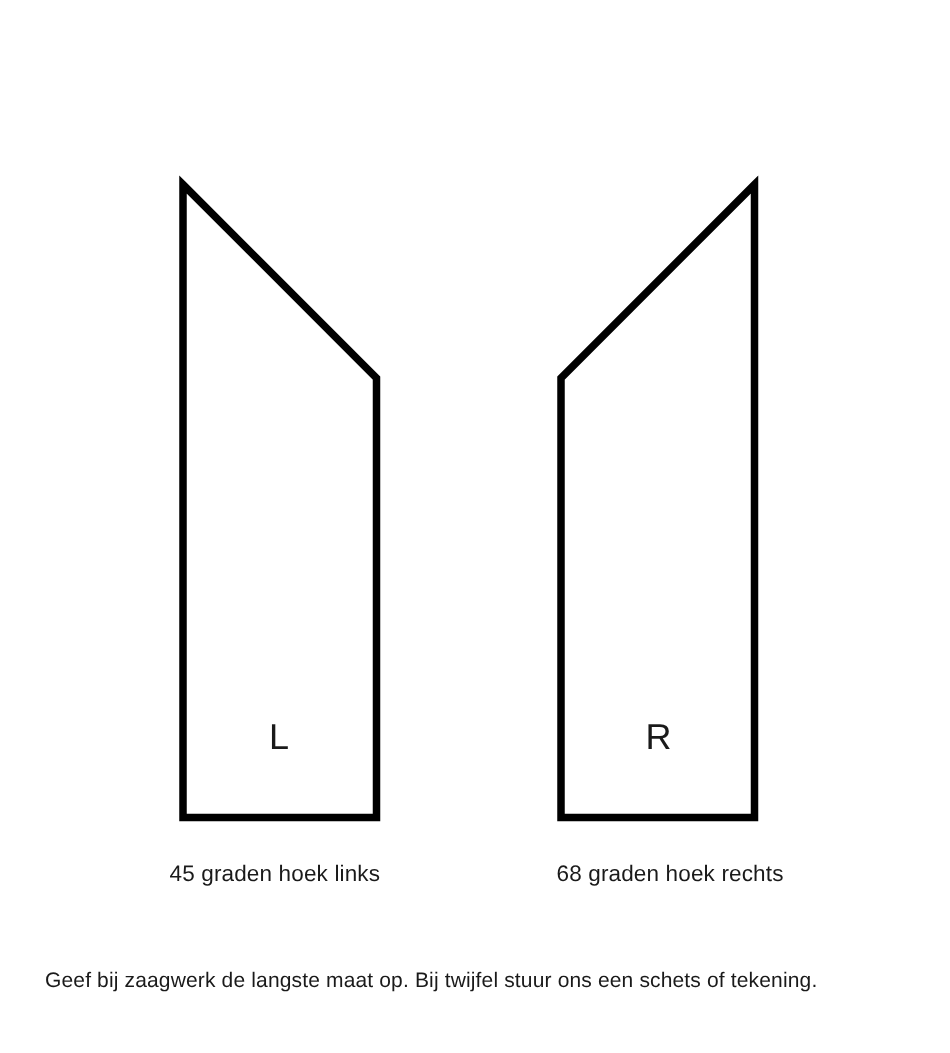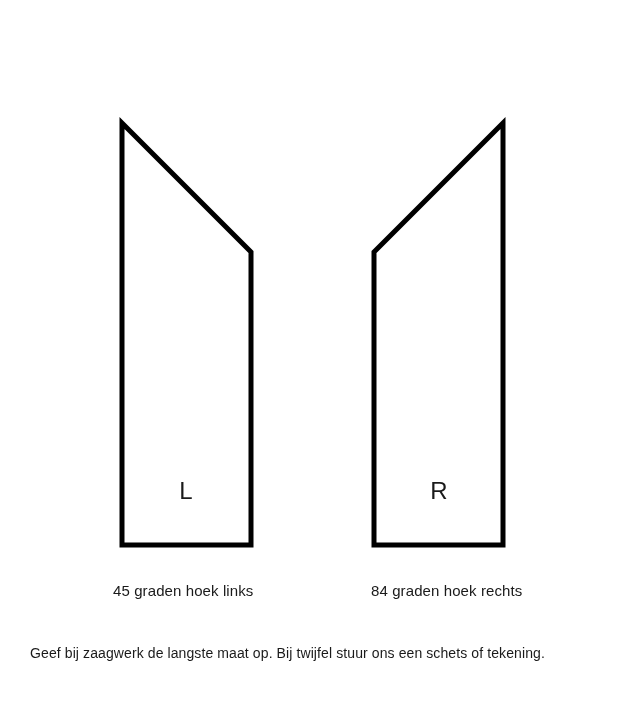--- a/index.html
+++ b/index.html
@@ -37,21 +37,20 @@
     text-anchor: middle;
     dominant-baseline: alphabetic;
   }
   .caption-text {
     position: absolute;
     font-family: "Liberation Sans", sans-serif;
     font-size: 15px;
     color: #1a1a1a;
     white-space: nowrap;
     letter-spacing: 0.1px;
-    margin-top: 8px;
   }
   #caption-left {
     left: 113px;
     top: 574px;
   }
   #caption-right {
     left: 371px;
     top: 574px;
   }
   #footer-note {
@@ -76,17 +75,17 @@
 
     <polygon points="503,123 374,252 374,545 503,545" fill="#ffffff" stroke="#000000" stroke-width="5" stroke-linejoin="miter" stroke-linecap="butt"></polygon>
 
     <text class="shape-letter" x="186" y="499">L</text>
 
     <text class="shape-letter" x="439" y="499">R</text>
   </svg>
 
   <div class="caption-text" id="caption-left">45 graden hoek links</div>
 
-  <div class="caption-text" id="caption-right">84 graden hoek rechts</div>
+  <div class="caption-text" id="caption-right">68 graden hoek rechts</div>
 
   <div id="footer-note">Geef bij zaagwerk de langste maat op. Bij twijfel stuur ons een schets of tekening.</div>
 
 </div>
 
 </body></html>

